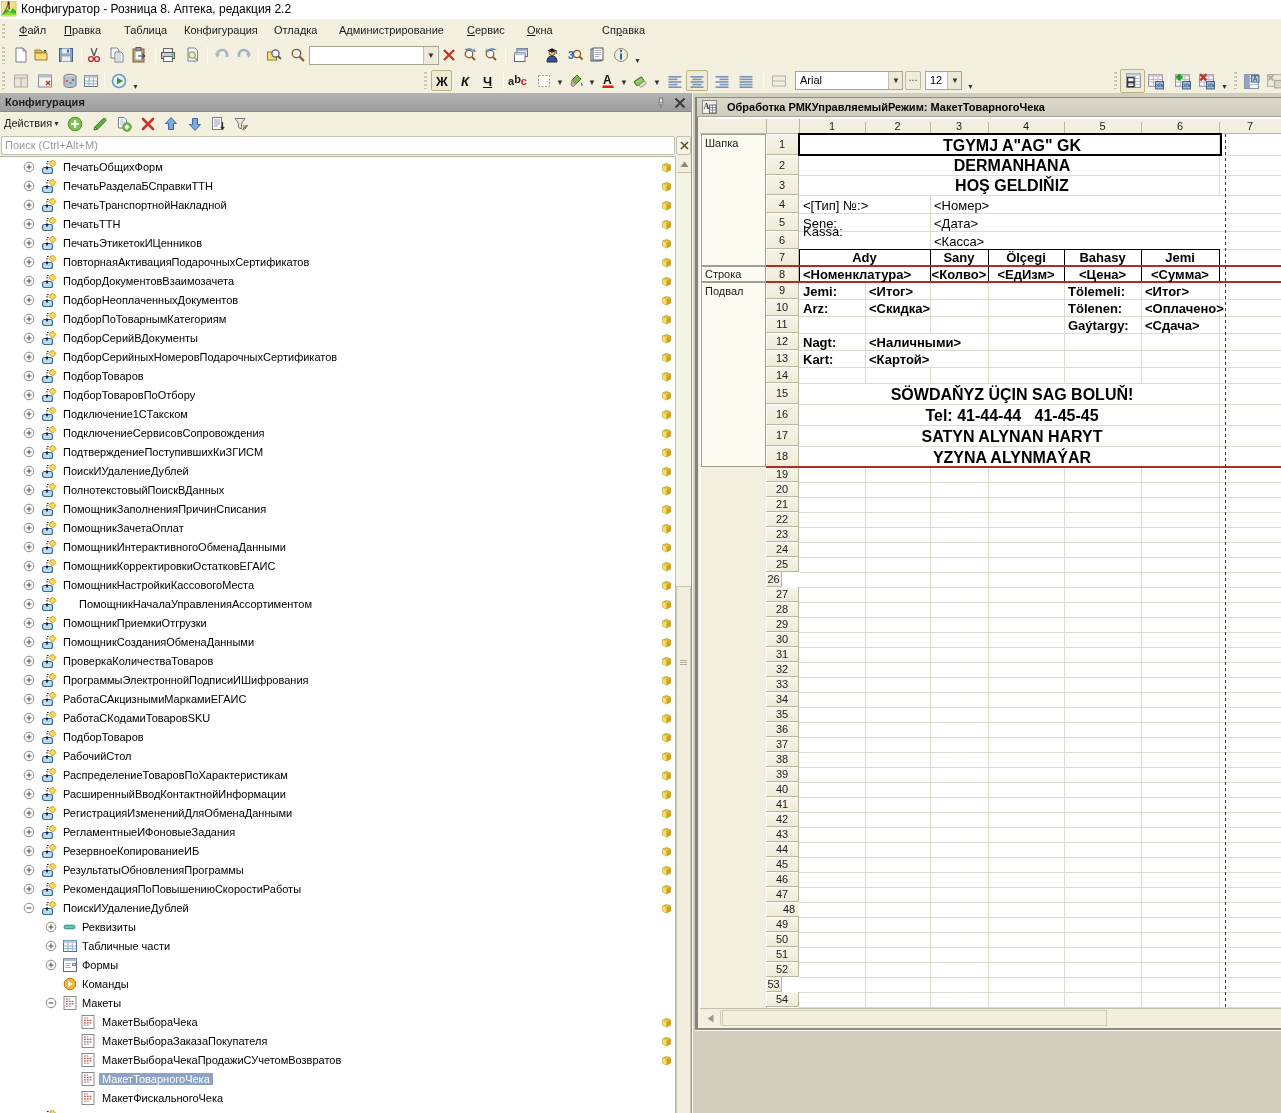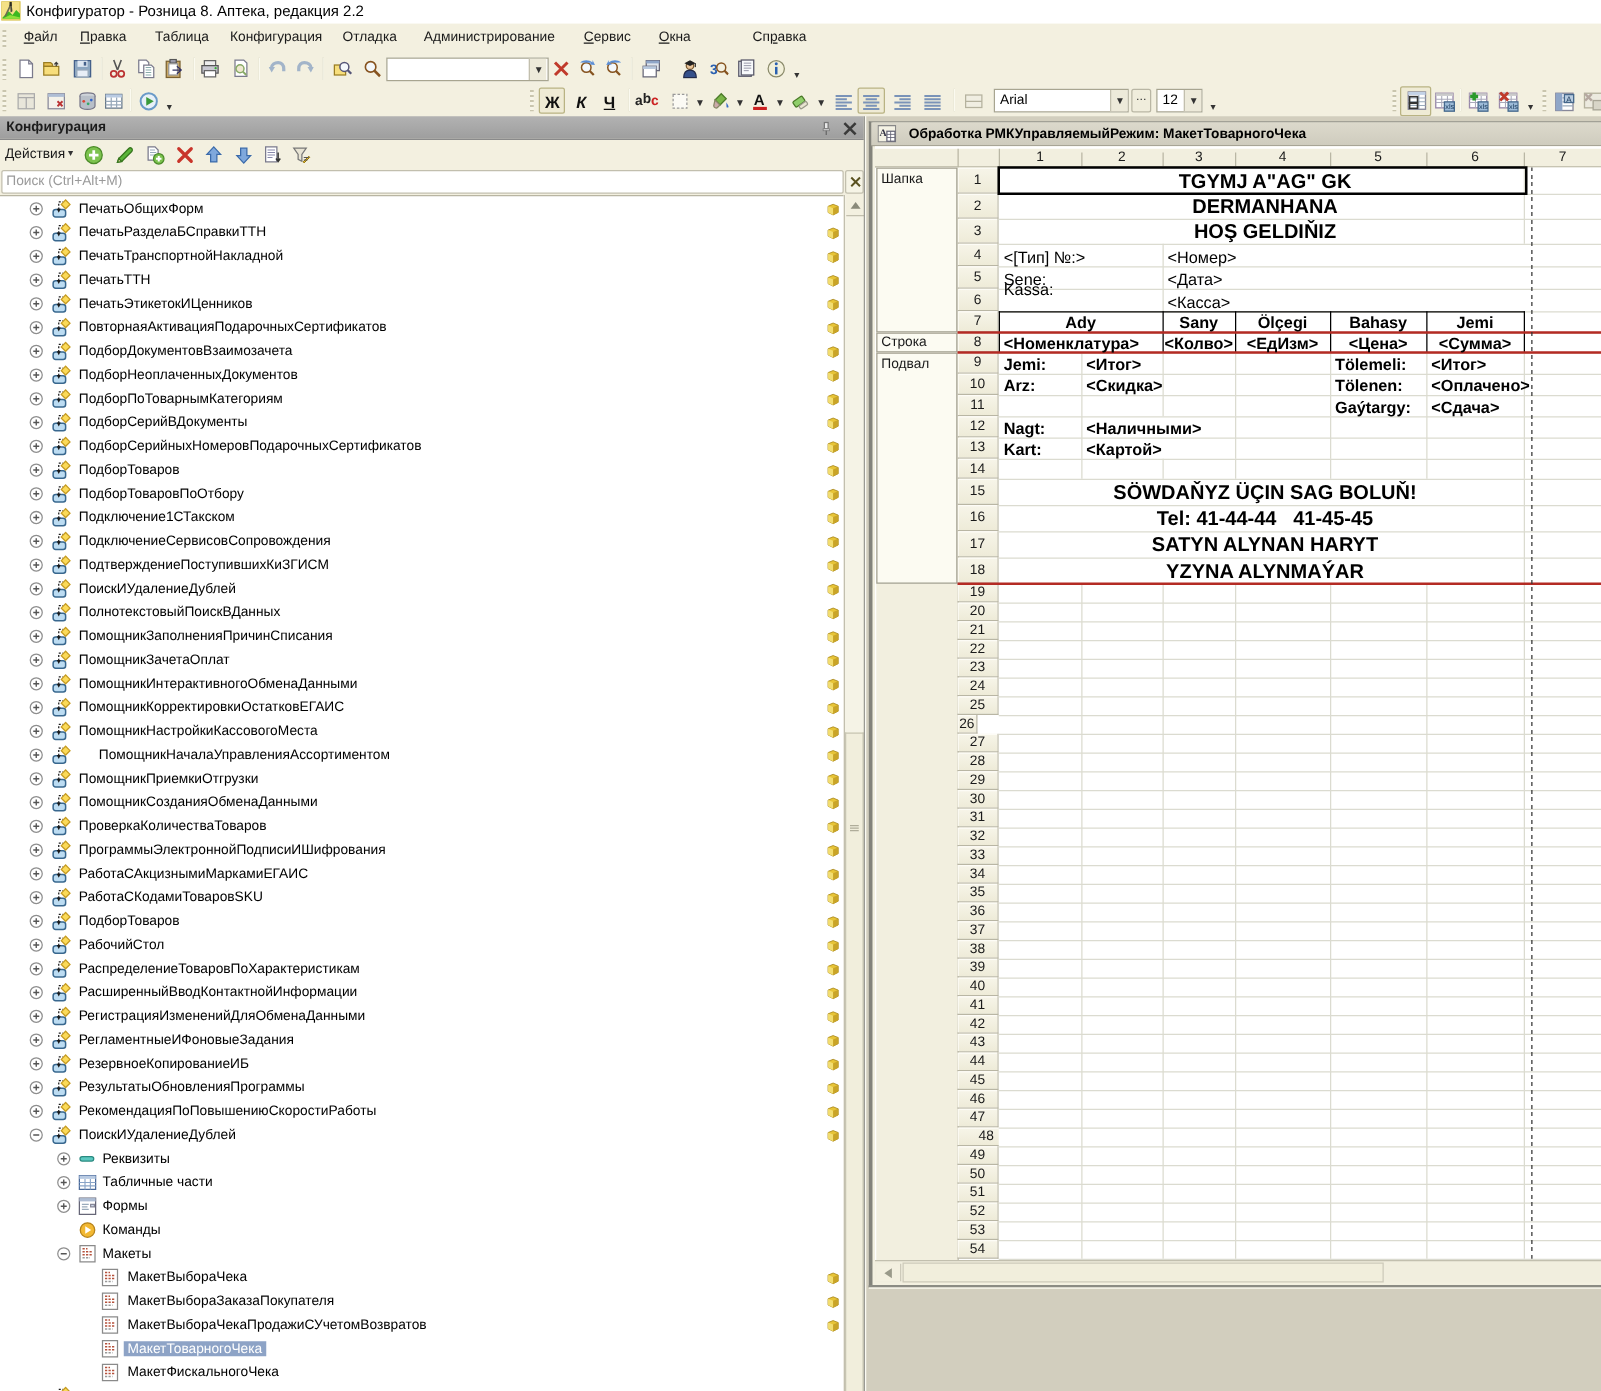--- a/index.html
+++ b/index.html
@@ -1360,21 +1360,21 @@
 <div class="gutcell" style="left:766px;top:827px;width:33px;height:15px;line-height:15px">43</div>
 <div class="gutcell" style="left:766px;top:842px;width:33px;height:15px;line-height:15px">44</div>
 <div class="gutcell" style="left:766px;top:857px;width:33px;height:15px;line-height:15px">45</div>
 <div class="gutcell" style="left:766px;top:872px;width:33px;height:15px;line-height:15px">46</div>
 <div class="gutcell" style="left:766px;top:887px;width:33px;height:15px;line-height:15px">47</div>
 <div class="gutcell" style="left:766px;top:902px;width:47px;height:15px;line-height:15px">48</div>
 <div class="gutcell" style="left:766px;top:917px;width:33px;height:15px;line-height:15px">49</div>
 <div class="gutcell" style="left:766px;top:932px;width:33px;height:15px;line-height:15px">50</div>
 <div class="gutcell" style="left:766px;top:947px;width:33px;height:15px;line-height:15px">51</div>
 <div class="gutcell" style="left:766px;top:962px;width:33px;height:15px;line-height:15px">52</div>
-<div class="gutcell" style="left:766px;top:977px;width:33px;height:15px;line-height:15px">53</div>
+<div class="gutcell" style="left:766px;top:977px;width:16px;height:15px;line-height:15px">53</div>
 <div class="gutcell" style="left:766px;top:992px;width:33px;height:15px;line-height:15px">54</div>
 <div class="seclab" style="left:701px;top:134px;width:65px;height:132px">
     <span style="position:absolute;left:3px;top:2px">Шапка</span>
   </div>
 <div class="seclab" style="left:701px;top:266px;width:65px;height:16px">
     <span style="position:absolute;left:3px;top:1px">Строка</span>
   </div>
 <div class="seclab" style="left:701px;top:282px;width:65px;height:185px">
     <span style="position:absolute;left:3px;top:2px">Подвал</span>
   </div>

